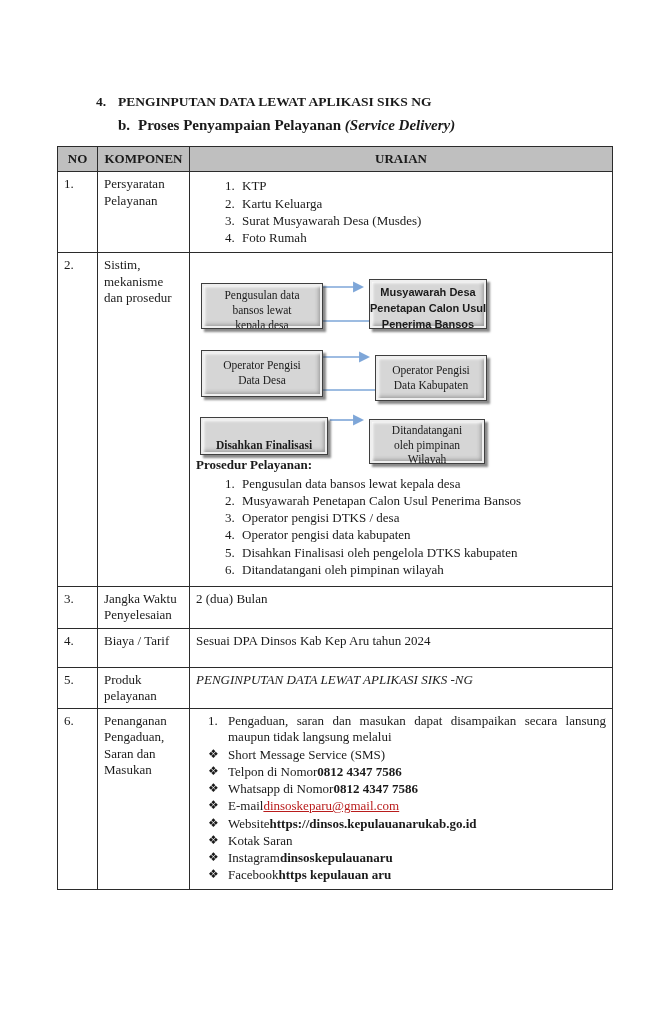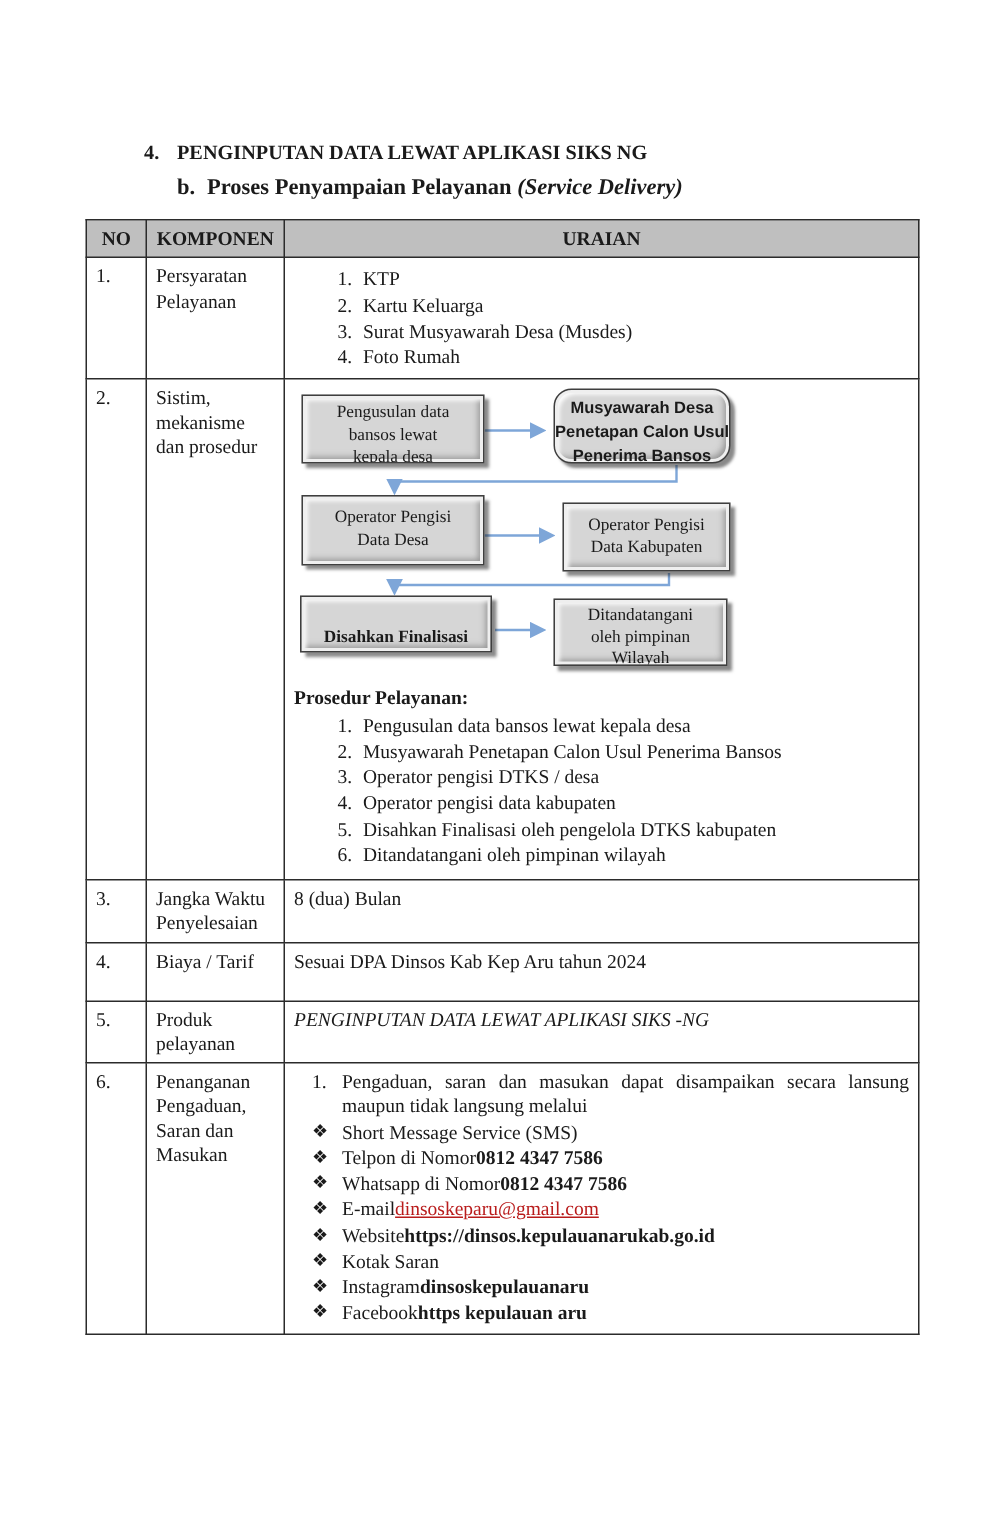--- a/index.html
+++ b/index.html
@@ -46,21 +46,21 @@
 
   
   .fc{position:relative;width:410px;height:192px;margin:2px 0 4px 0;}
   .fc-box{
     position:absolute;background:#d6d6d6;border:1px solid #3f3f3f;
     box-shadow: inset 0 0 0 2px #efefef,
                 inset 3px 3px 3px rgba(255,255,255,.95),
                 inset -3px -3px 4px rgba(110,110,110,.65),
                 3px 3px 2px rgba(40,40,40,.55);
     text-align:center;overflow:hidden;
-    font-size:11.5px;line-height:15px;padding-top:4px;box-sizing:border-box;
+    font-size:11.5px;line-height:15px;padding-top:4px;box-sizing:border-box;margin-top:20px;
   }
   .fc-box span{display:block;white-space:nowrap;}
   .fc-box.sans{font-family:"Liberation Sans","DejaVu Sans",sans-serif;font-weight:bold;font-size:11px;line-height:16px;}
   .fc-svg{position:absolute;left:0;top:0;width:410px;height:192px;pointer-events:none;}
 
   .prosedur-title{font-weight:bold;margin:6px 0 0 0;}
   ol.prosedur{margin:2px 0 4px 0;padding-left:42px;}
   ol.prosedur li{margin:0 0 1px 0;padding-left:4px;}
 
   .italic-cell{font-style:italic;}
@@ -131,21 +131,21 @@
             <line x1="127" y1="98" x2="172" y2="98" stroke="#7ea6d8" stroke-width="1.6" marker-end="url(#arr)"></line>
             <polyline points="250,123 250,131 67,131 67,136" fill="none" stroke="#7ea6d8" stroke-width="1.6" marker-end="url(#arr)"></polyline>
             <line x1="134" y1="161" x2="166" y2="161" stroke="#7ea6d8" stroke-width="1.6" marker-end="url(#arr)"></line>
           </svg>
 
           <div class="fc-box" style="left:5px;top:4px;width:122px;height:46px;">
             <span>Pengusulan data</span>
             <span>bansos lewat</span>
             <span>kepala desa</span>
           </div>
-          <div class="fc-box sans" style="left:173px;top:0px;width:118px;height:50px;border-radius:12px;">
+          <div class="fc-box sans" style="left:173px;top:0px;width:118px;height:50px;">
             <span>Musyawarah Desa</span>
             <span>Penetapan Calon Usul</span>
             <span>Penerima Bansos</span>
           </div>
           <div class="fc-box" style="left:5px;top:71px;width:122px;height:47px;padding-top:7px;">
             <span>Operator Pengisi</span>
             <span>Data Desa</span>
           </div>
           <div class="fc-box" style="left:179px;top:76px;width:112px;height:46px;padding-top:7px;">
             <span>Operator Pengisi</span>
@@ -171,21 +171,21 @@
           <li>Operator pengisi data kabupaten</li>
           <li>Disahkan Finalisasi oleh pengelola DTKS kabupaten</li>
           <li>Ditandatangani oleh pimpinan wilayah</li>
         </ol>
       </td>
     </tr>
 
     <tr class="r3">
       <td class="no-cell">3.</td>
       <td>Jangka Waktu Penyelesaian</td>
-      <td class="uraian">8 (dua) Bulan</td>
+      <td class="uraian">2 (dua) Bulan</td>
     </tr>
 
     <tr class="r4">
       <td class="no-cell">4.</td>
       <td>Biaya / Tarif</td>
       <td class="uraian">Sesuai DPA Dinsos Kab Kep Aru tahun 2024</td>
     </tr>
 
     <tr class="r5">
       <td class="no-cell">5.</td>

